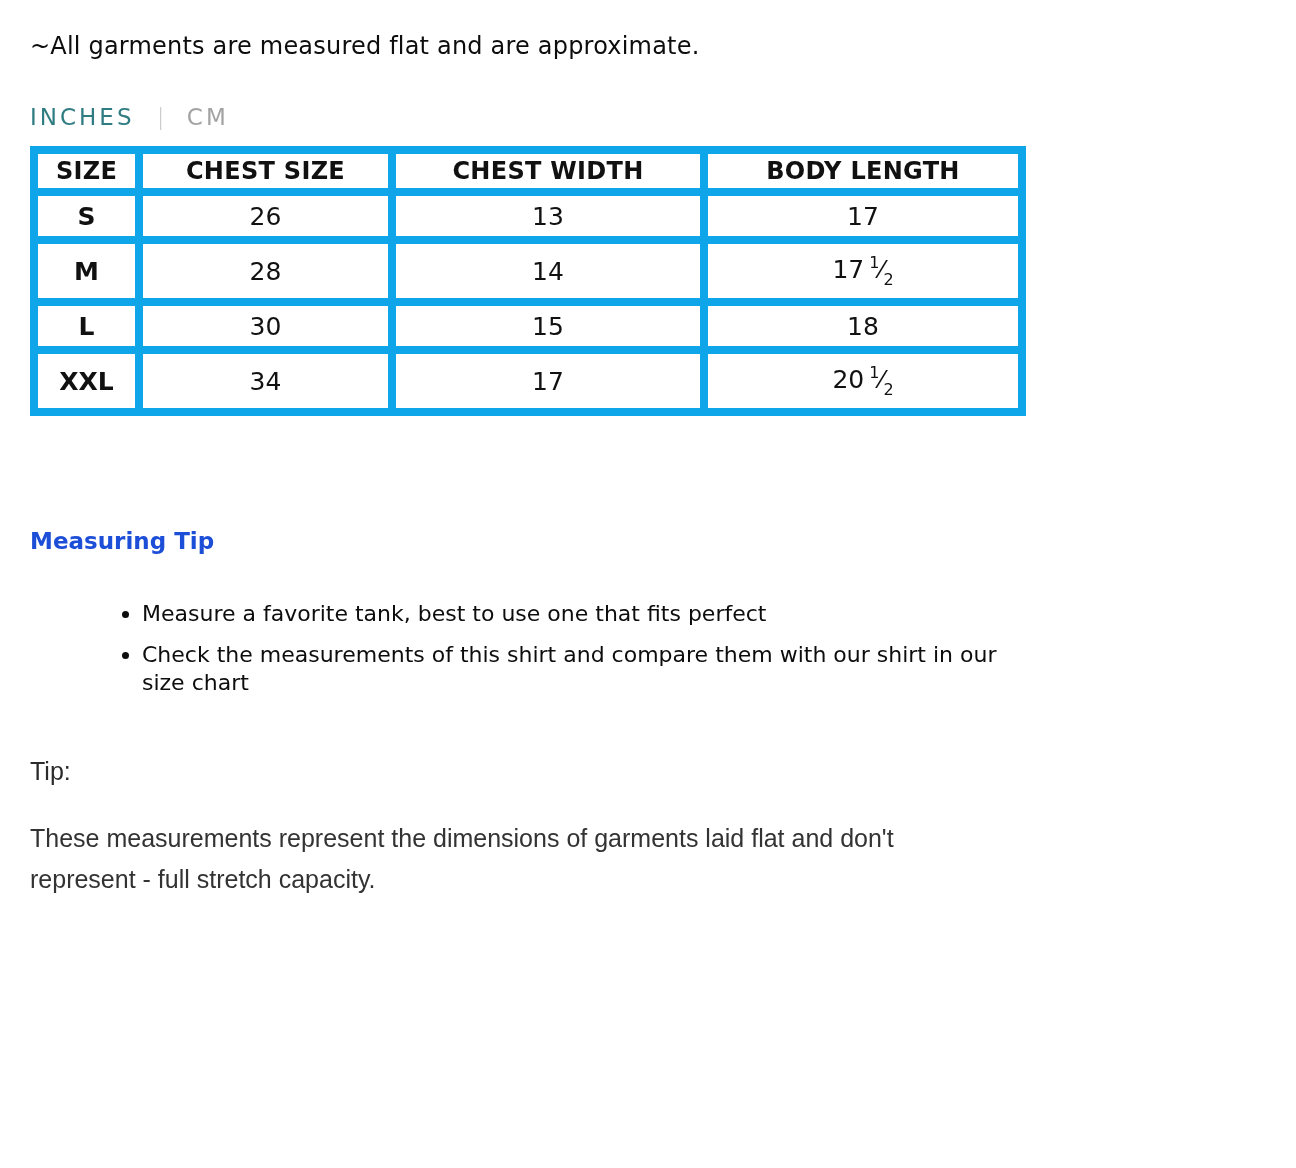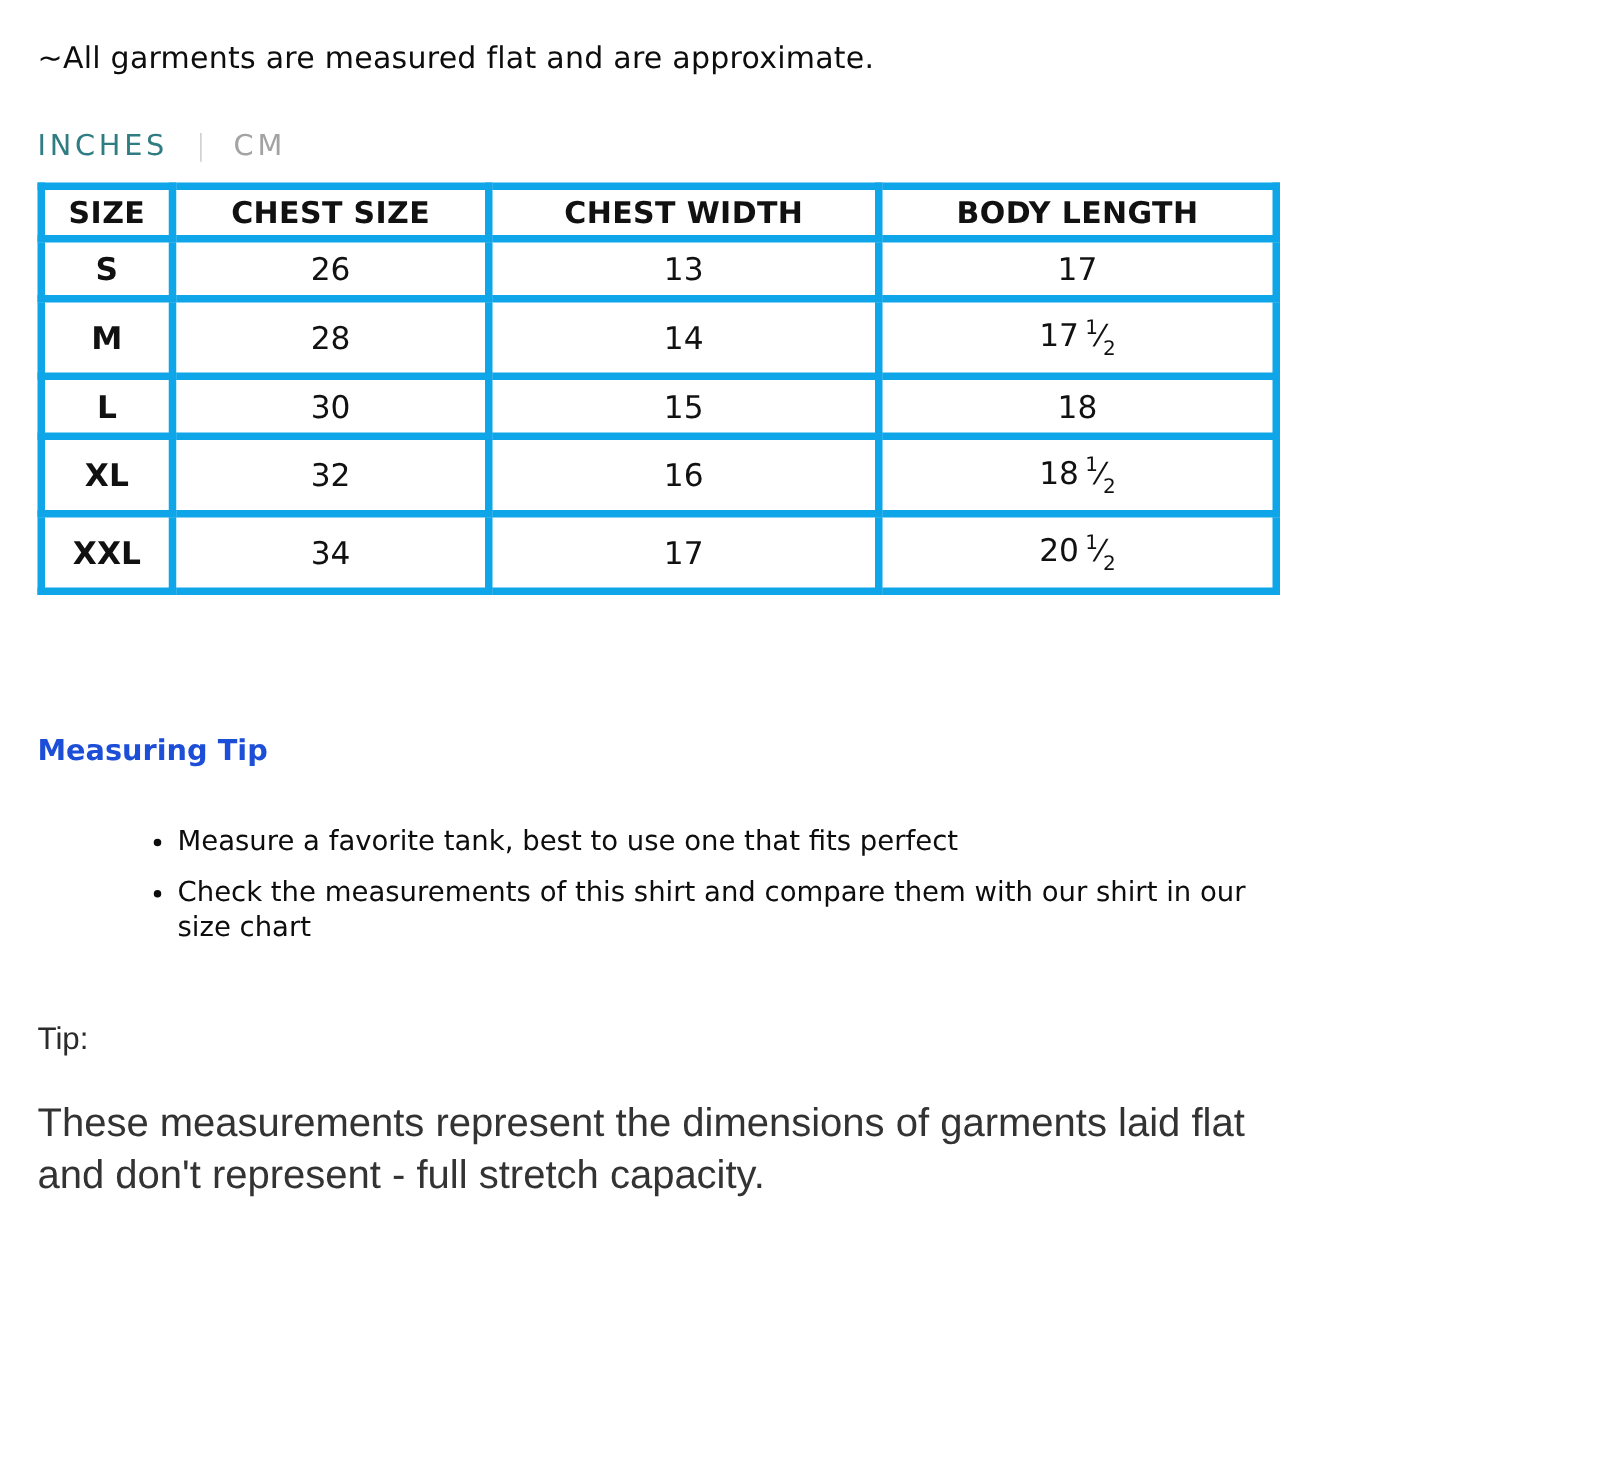--- a/index.html
+++ b/index.html
@@ -48,21 +48,21 @@
     border-collapse: collapse;
     table-layout: fixed;
     width: 988px;
     margin: 16px auto 0 auto;
   }
   .size-table col.c-size   { width: 105px; }
   .size-table col.c-chest  { width: 253px; }
   .size-table col.c-width  { width: 312px; }
   .size-table col.c-length { width: 318px; }
   .size-table th, .size-table td {
-    border: 6px solid #0ea5e9;
+    border: 8px solid #0ea5e9;
     text-align: center;
     vertical-align: middle;
     padding: 0 4px;
   }
   .size-table th {
     height: 42px;
     font-size: 24px;
     font-weight: 700;
     letter-spacing: 0.3px;
   }
@@ -111,21 +111,21 @@
     margin: 60px 0 0 0;
     font-family: "Liberation Sans", sans-serif;
     font-size: 25px;
     font-weight: 400;
     color: #2b2b2b;
   }
   .tip-para {
     margin: 32px 0 0 0;
     max-width: 1185px;
     font-family: "Liberation Sans", sans-serif;
-    font-size: 32px;
+    font-size: 25px;
     line-height: 41px;
     color: #333333;
   }
 </style>
 </head>
 <body>
 
 <div class="page">
 
   <p class="note">~All garments are measured flat and are approximate.</p>
@@ -164,26 +164,20 @@
           <td>14</td>
           <td><span class="frac"><span>17</span><span class="num">1</span><span class="slash">⁄</span><span class="den">2</span></span></td>
         </tr>
         <tr>
           <td class="size-col">L</td>
           <td>30</td>
           <td>15</td>
           <td><span class="frac"><span>18</span></span></td>
         </tr>
         <tr class="has-fraction">
-          <td class="size-col">XL</td>
-          <td>32</td>
-          <td>16</td>
-          <td><span class="frac"><span>18</span><span class="num">1</span><span class="slash">⁄</span><span class="den">2</span></span></td>
-        </tr>
-        <tr class="has-fraction">
           <td class="size-col">XXL</td>
           <td>34</td>
           <td>17</td>
           <td><span class="frac"><span>20</span><span class="num">1</span><span class="slash">⁄</span><span class="den">2</span></span></td>
         </tr>
       </tbody>
   </table>
 
   <h3 class="measuring-tip-heading">Measuring Tip</h3>
 

